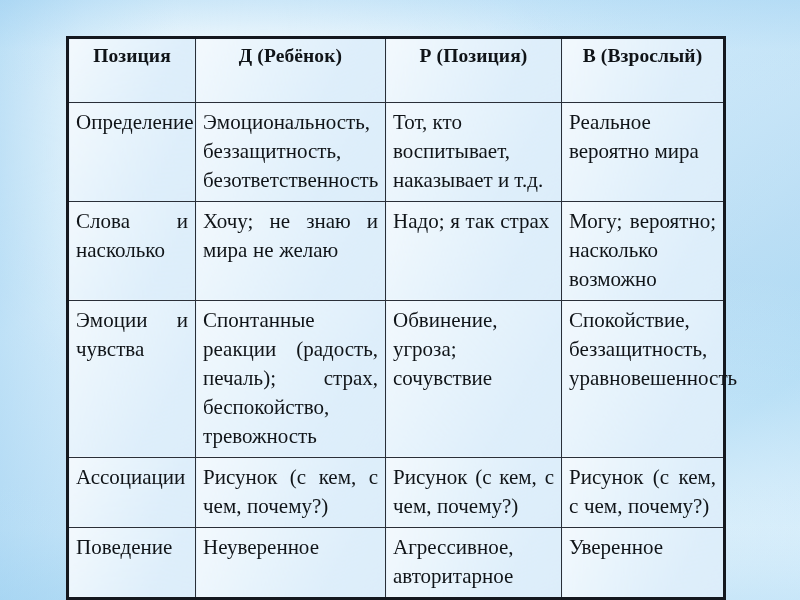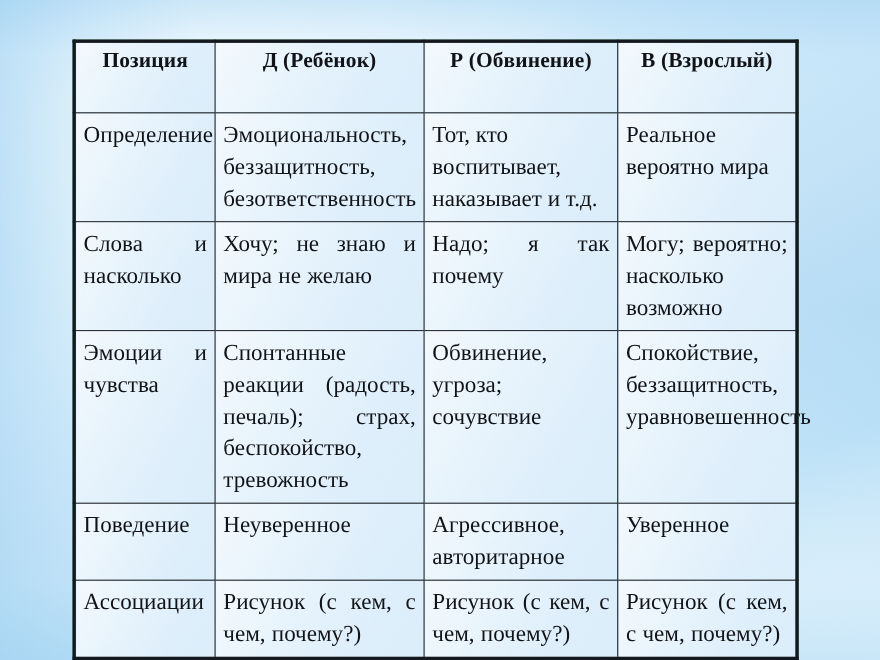--- a/index.html
+++ b/index.html
@@ -88,21 +88,21 @@
   #comparison-table-wrap {
     position: absolute;
     left: 66px;
     top: 36px;
     width: 657px;
   }
 
   table#comparison-table {
     width: 100%;
     border-collapse: collapse;
-    background: #14532d;
+    background: #ef4444;
     border: 3px solid #14181f;
     table-layout: fixed;
   }
 
   table#comparison-table td,
   table#comparison-table th {
     border: 1px solid #2a2f38;
     vertical-align: top;
     padding: 5px 7px 6px 7px;
     color: #101418;
@@ -158,50 +158,50 @@
     <colgroup>
       <col class="col-aspect">
       <col class="col-child">
       <col class="col-parent">
       <col class="col-adult">
     </colgroup>
     <thead>
       <tr>
         <th>Позиция</th>
         <th>Д (Ребёнок)</th>
-        <th>Р (Обвинение)</th>
+        <th>Р (Позиция)</th>
         <th>В (Взрослый)</th>
       </tr>
     </thead>
     <tbody id="table-body">
         <tr>
           <td>Определение</td>
           <td>Эмоциональность, беззащитность, безответственность</td>
           <td>Тот, кто воспитывает, наказывает и т.д.</td>
           <td>Реальное вероятно мира</td>
         </tr>
         <tr>
           <td class="justify">Слова и насколько</td>
           <td class="justify">Хочу; не знаю и мира не желаю</td>
-          <td class="justify">Надо; я так почему</td>
+          <td class="justify">Надо; я так страх</td>
           <td class="justify">Могу; вероятно; насколько возможно</td>
         </tr>
         <tr>
           <td class="justify">Эмоции и чувства</td>
           <td class="justify">Спонтанные реакции (радость, печаль); страх, беспокойство, тревожность</td>
           <td class="justify">Обвинение, угроза; сочувствие</td>
           <td class="justify">Спокойствие, беззащитность, уравновешенность</td>
         </tr>
         <tr>
+          <td class="justify">Ассоциации</td>
+          <td class="justify">Рисунок (с кем, с чем, почему?)</td>
+          <td class="justify">Рисунок (с кем, с чем, почему?)</td>
+          <td class="justify">Рисунок (с кем, с чем, почему?)</td>
+        </tr>
+        <tr>
           <td>Поведение</td>
           <td>Неуверенное</td>
           <td>Агрессивное, авторитарное</td>
           <td>Уверенное</td>
         </tr>
-        <tr>
-          <td class="justify">Ассоциации</td>
-          <td class="justify">Рисунок (с кем, с чем, почему?)</td>
-          <td class="justify">Рисунок (с кем, с чем, почему?)</td>
-          <td class="justify">Рисунок (с кем, с чем, почему?)</td>
-        </tr>
       </tbody>
   </table>
 </div>
 
 </body></html>

